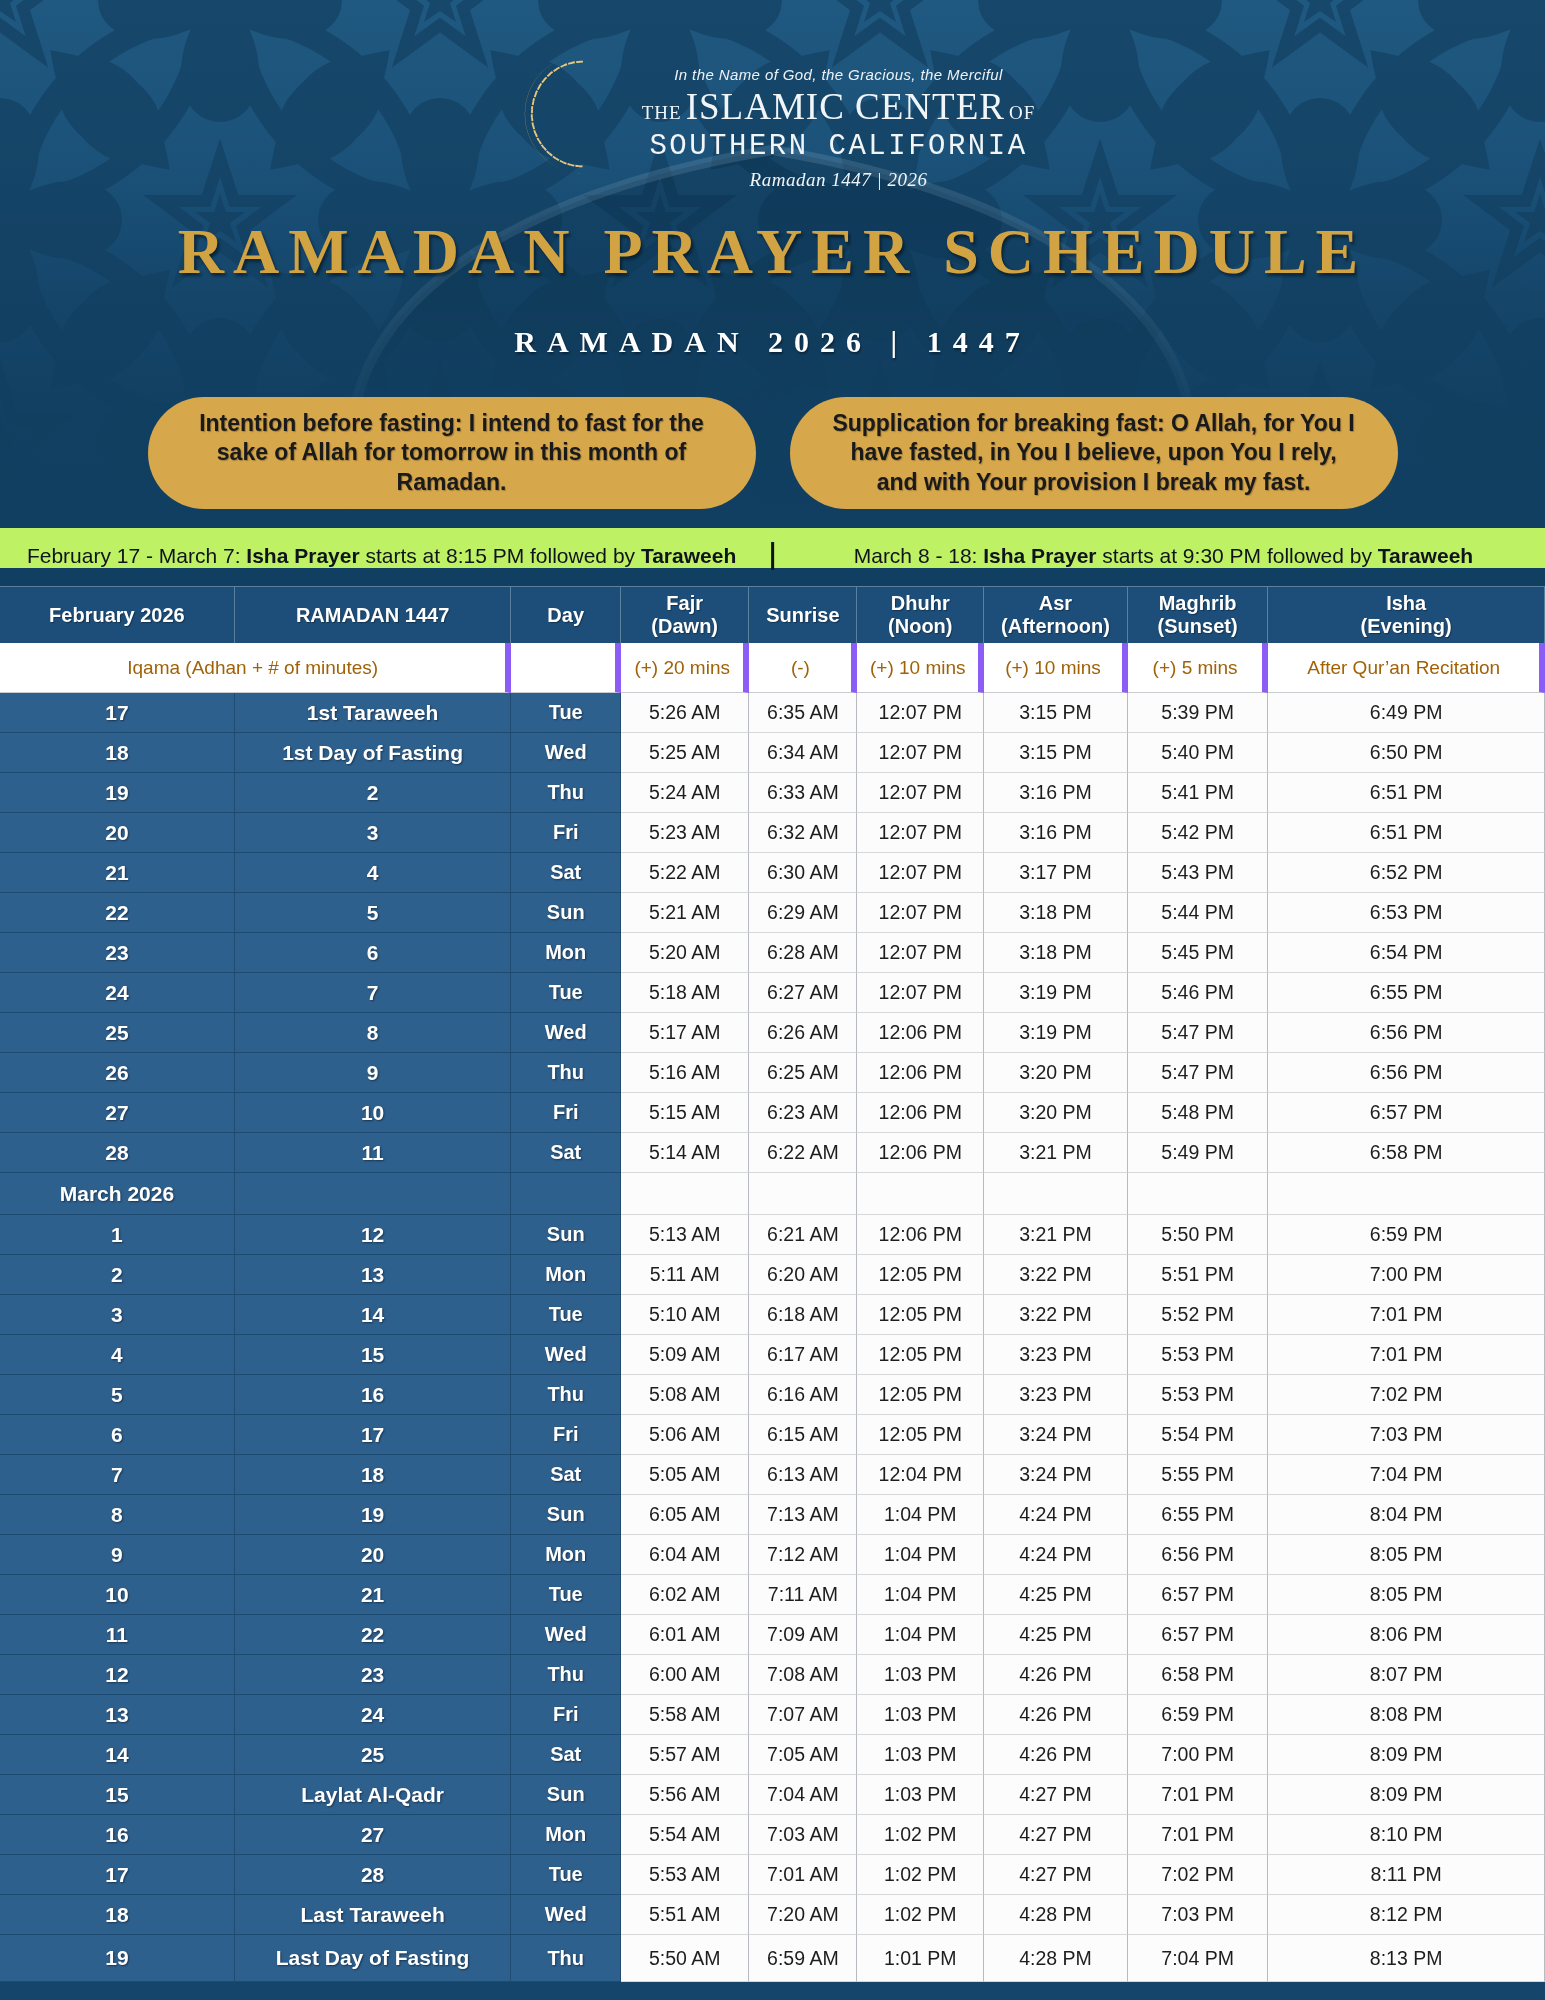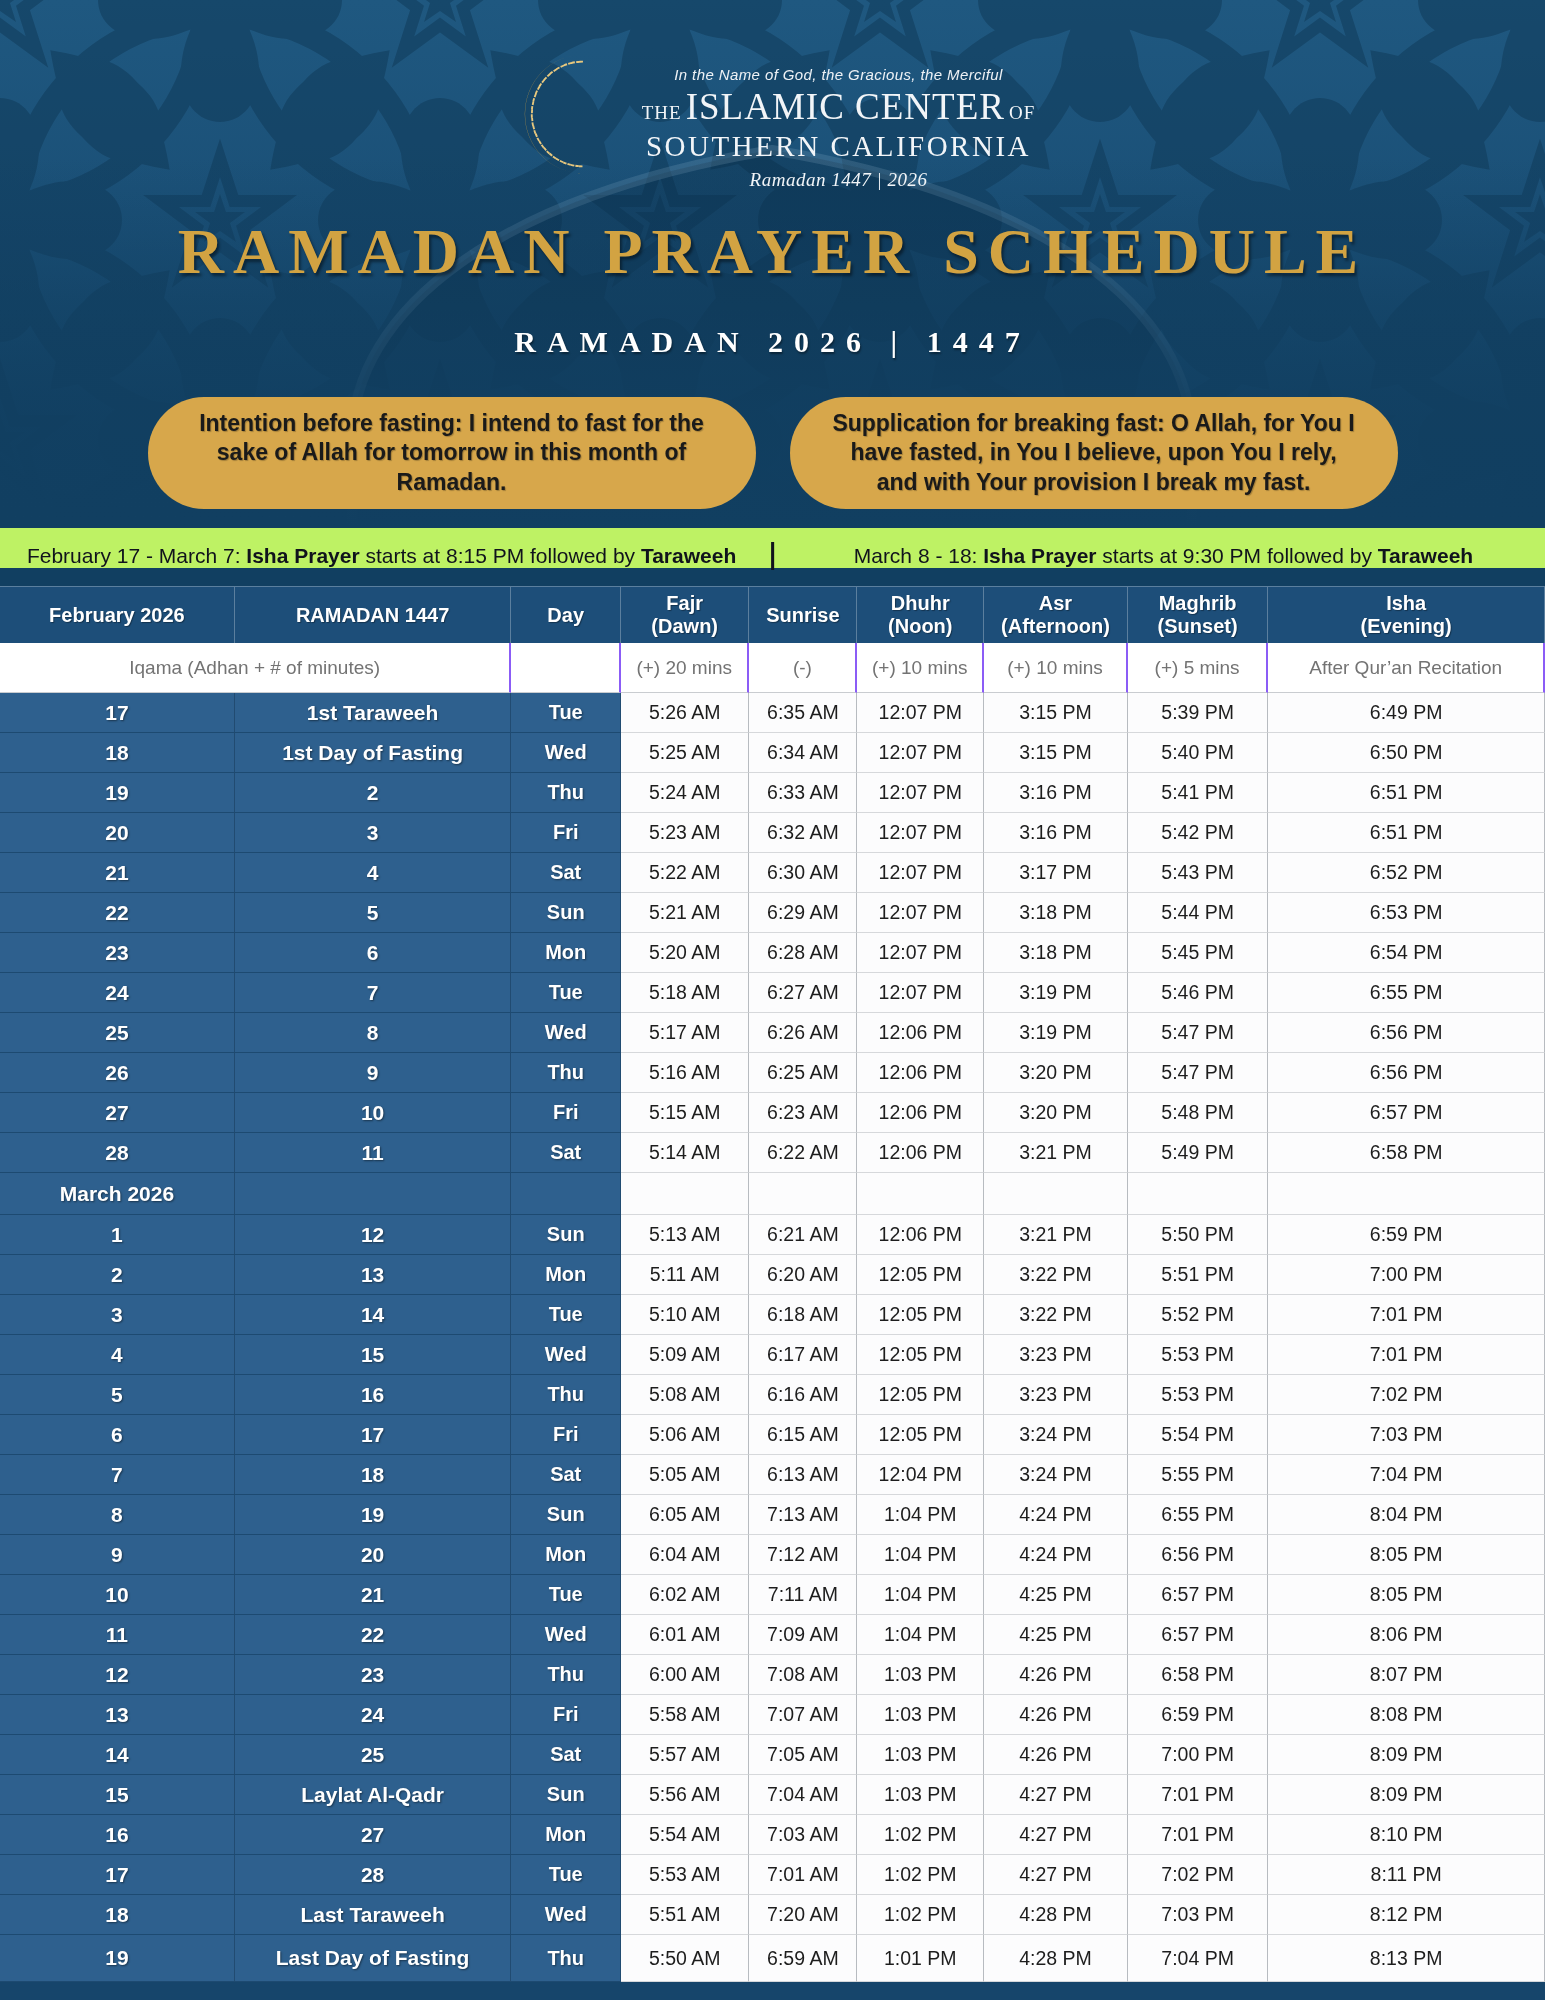--- a/index.html
+++ b/index.html
@@ -15,21 +15,21 @@
   .hero-content{position:relative;z-index:3;}
 
   .logo-row{display:flex;justify-content:center;align-items:center;padding-top:30px;}
   .crescent{margin-right:14px;margin-top:6px;}
   .logo-text{color:#f2f5f8;text-align:center;}
   .bismillah{font-style:italic;font-size:15px;letter-spacing:.4px;margin-bottom:5px;
              font-family:"Liberation Sans",sans-serif;color:#eef2f6;margin-top:36px;}
   .org-line{font-family:"Liberation Serif",serif;line-height:1;white-space:nowrap;}
   .org-line .sm{font-size:19px;letter-spacing:1px;}
   .org-line .lg{font-size:37px;letter-spacing:1px;}
-  .org-line2{font-family:Liberation Serif, serif;font-size:29px;letter-spacing:2.5px;margin-top:5px;}
+  .org-line2{font-family:Liberation Mono, monospace;font-size:29px;letter-spacing:2.5px;margin-top:5px;}
   .org-line3{font-family:"Liberation Serif",serif;font-style:italic;font-size:19px;margin-top:6px;letter-spacing:.5px;}
 
   .main-title{margin-top:24px;text-align:center;font-family:"Liberation Serif",serif;
               font-weight:bold;font-size:64px;letter-spacing:9px;color:#d2a342;
               text-shadow:2px 3px 3px rgba(0,0,0,.45);}
   .sub-title{margin-top:36px;text-align:center;font-family:"Liberation Serif",serif;
              font-weight:bold;font-size:30px;letter-spacing:11px;color:#ffffff;
              text-shadow:1px 2px 2px rgba(0,0,0,.4);}
 
   .pills{display:flex;justify-content:center;gap:34px;margin-top:38px;}
@@ -59,22 +59,22 @@
   .t3{width:9.3%;} .t4{width:9.1%;} .t5{width:17.9%;text-align:right;}
   .ciq{width:33.1%;}
 
   .head-row{height:57px;}
   .head-row .cell{background:#1d4e79;color:#fff;font-weight:bold;font-size:20px;
                   flex-direction:column;line-height:1.15;
                   border-right:1px solid rgba(255,255,255,.28);
                   border-top:1px solid rgba(255,255,255,.28);
                   text-shadow:1px 1px 1px rgba(0,0,0,.35);}
   .iq-row{height:50px;}
-  .iq-row .cell{background:#ffffff;color:#737373;font-size:19px;
-                border-right:2px solid #8b5cf6;border-bottom:1px solid #c9ccd0;}
+  .iq-row .cell{background:#ffffff;color:#a16207;font-size:19px;
+                border-right:6px solid #8b5cf6;border-bottom:1px solid #c9ccd0;}
 
   .trow.data{height:40px;}
   .trow.month{height:42px;}
   .trow.last{height:47px;}
   .cell.blue{background:#2e608e;color:#fff;font-weight:bold;
              border-bottom:1px solid #1d4a71;border-right:1px solid rgba(9,38,61,.35);
              text-shadow:1px 1px 2px rgba(0,0,0,.45);}
   .cell.num{font-size:21px;}
   .cell.day{font-size:20px;}
   .cell.white{background:#fcfcfd;color:#1d1d1d;font-size:19.5px;

